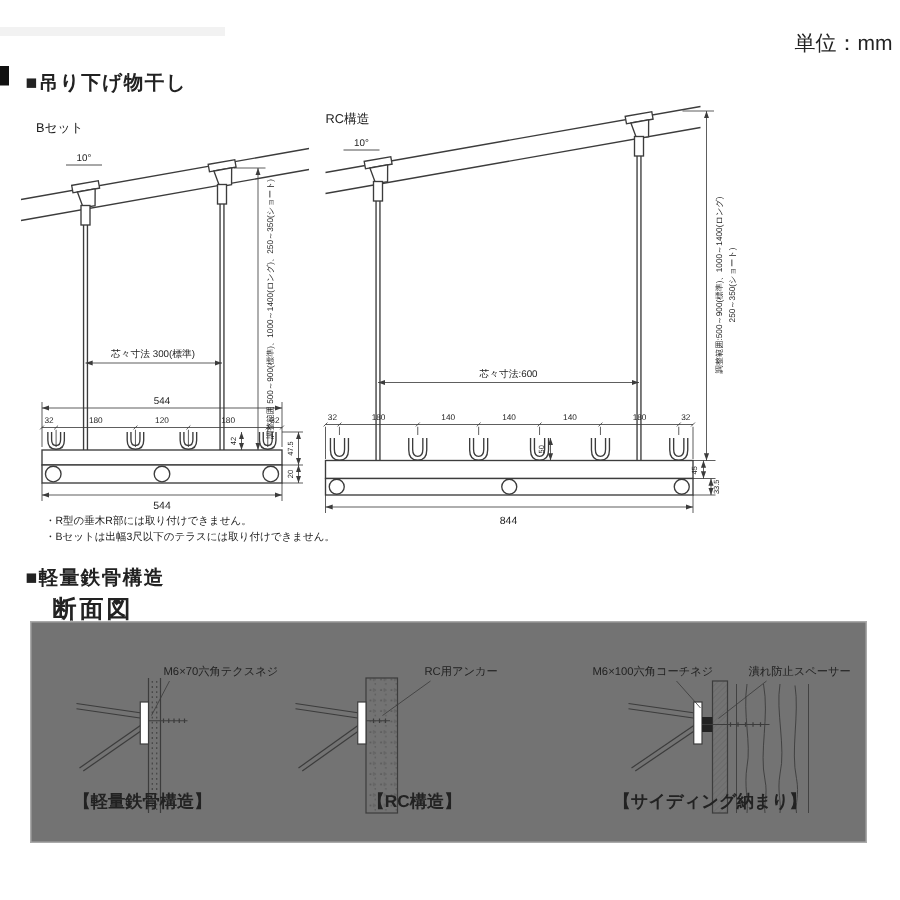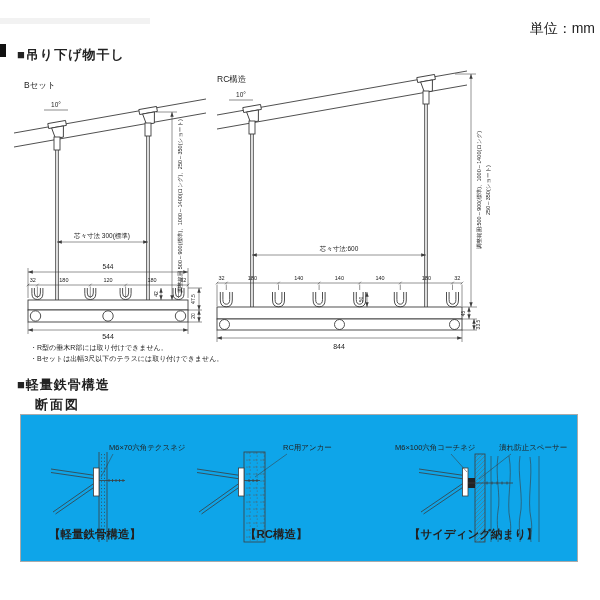--- a/index.html
+++ b/index.html
@@ -1,24 +1,24 @@
 <!DOCTYPE html>
 <html><head>
 <meta charset="utf-8">
 <style>
   html,body{margin:0;padding:0;}
   body{width:600px;height:600px;background:#ffffff;position:relative;overflow:hidden;
        font-family:"Liberation Sans","DejaVu Sans",sans-serif;color:#222;}
   .abs{position:absolute;}
   .title{font-size:13px;font-weight:bold;letter-spacing:1px;}
-  .subtitle{font-size:13px;font-weight:bold;letter-spacing:2px;}
+  .subtitle{font-size:16px;font-weight:bold;letter-spacing:2px;}
   .setlabel{font-size:8.5px;}
   .unit{font-size:14px;}
   .notes{font-size:7px;line-height:11px;white-space:nowrap;}
-  .detailbox{border:1px solid #aaaaaa;background:#0ea5e9;}
+  .detailbox{border:1px solid #aaaaaa;background:#737373;}
   svg{display:block;}
   svg text{fill:#222;stroke:none;font-family:"Liberation Sans","DejaVu Sans",sans-serif;}
   .dimtxt{font-size:5.5px;}
   .dimtxt2{font-size:6.5px;}
   .dimtot{font-size:7px;}
   .dimrot{font-size:5px;}
   .callout{font-size:7.5px;}
   .caption{font-size:11.5px;font-weight:bold;}
   .scanstrip{background:#f2f2f2;}
   .blacksq{background:#111;}

